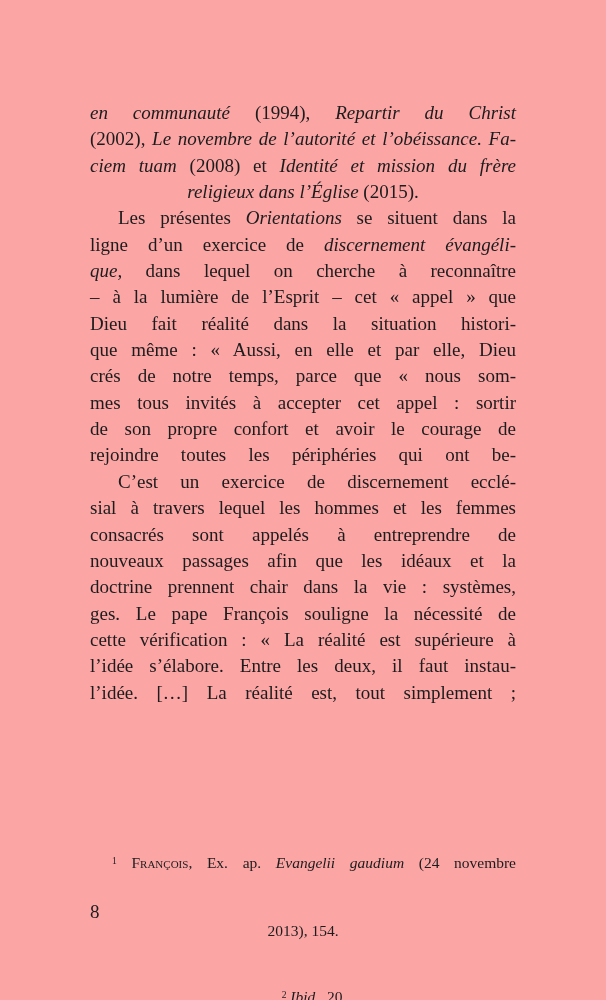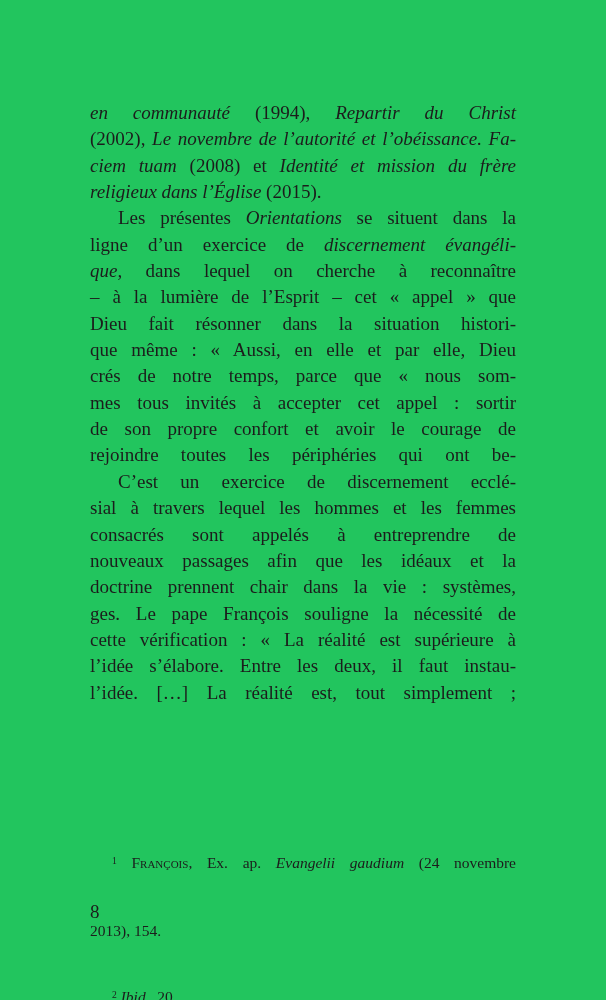--- a/index.html
+++ b/index.html
@@ -4,21 +4,21 @@
 <style>
   html, body {
     margin: 0;
     padding: 0;
     background: #ffffff;
   }
   .page {
     position: relative;
     width: 606px;
     height: 1000px;
-    background: #22c55e;
+    background: #fca5a5;
     font-family: "Liberation Serif", serif;
     color: #1c1c1c;
     overflow: hidden;
   }
   .text-block {
     position: absolute;
     left: 90px;
     top: 100px;
     width: 426px;
   }
@@ -31,21 +31,21 @@
     left: 90px;
     top: 808px;
     width: 426px;
   }
   .footnotes .line {
     font-size: 15.5px;
     line-height: 22px;
     margin-top: 44px;
   }
   .line {
-    text-align: left;
+    text-align: center;
   }
   .line.justify {
     text-align: justify;
     text-align-last: justify;
   }
   .text-block .line.indent {
     text-indent: 28px;
   }
   .footnotes .line.indent {
     text-indent: 22px;
@@ -75,21 +75,21 @@
         <div class="line justify"><span class="seg-i">en communauté</span><span> (1994), </span><span class="seg-i">Repartir du Christ</span></div>
         <div class="line justify"><span>(2002), </span><span class="seg-i">Le novembre de l’autorité et l’obéissance. Fa-</span></div>
         <div class="line justify"><span class="seg-i">ciem tuam</span><span> (2008) et </span><span class="seg-i">Identité et mission du frère</span></div>
         <div class="line"><span class="seg-i">religieux dans l’Église</span><span> (2015).</span></div>
       </div>
       <div>
         <div class="line justify indent"><span>Les présentes </span><span class="seg-i">Orientations</span><span> se situent dans la</span></div>
         <div class="line justify"><span>ligne d’un exercice de </span><span class="seg-i">discernement évangéli-</span></div>
         <div class="line justify"><span class="seg-i">que,</span><span> dans lequel on cherche à reconnaître</span></div>
         <div class="line justify"><span>– à la lumière de l’Esprit – cet « appel » que</span></div>
-        <div class="line justify"><span>Dieu fait résonner dans la situation histori-</span></div>
+        <div class="line justify"><span>Dieu fait réalité dans la situation histori-</span></div>
         <div class="line justify"><span>que même : « Aussi, en elle et par elle, Dieu</span></div>
         <div class="line justify"><span>crés de notre temps, parce que « nous som-</span></div>
         <div class="line justify"><span>mes tous invités à accepter cet appel : sortir</span></div>
         <div class="line justify"><span>de son propre confort et avoir le courage de</span></div>
         <div class="line justify"><span>rejoindre toutes les périphéries qui ont be-</span></div>
       </div>
       <div>
         <div class="line justify indent"><span>C’est un exercice de discernement ecclé-</span></div>
         <div class="line justify"><span>sial à travers lequel les hommes et les femmes</span></div>
         <div class="line justify"><span>consacrés sont appelés à entreprendre de</span></div>

